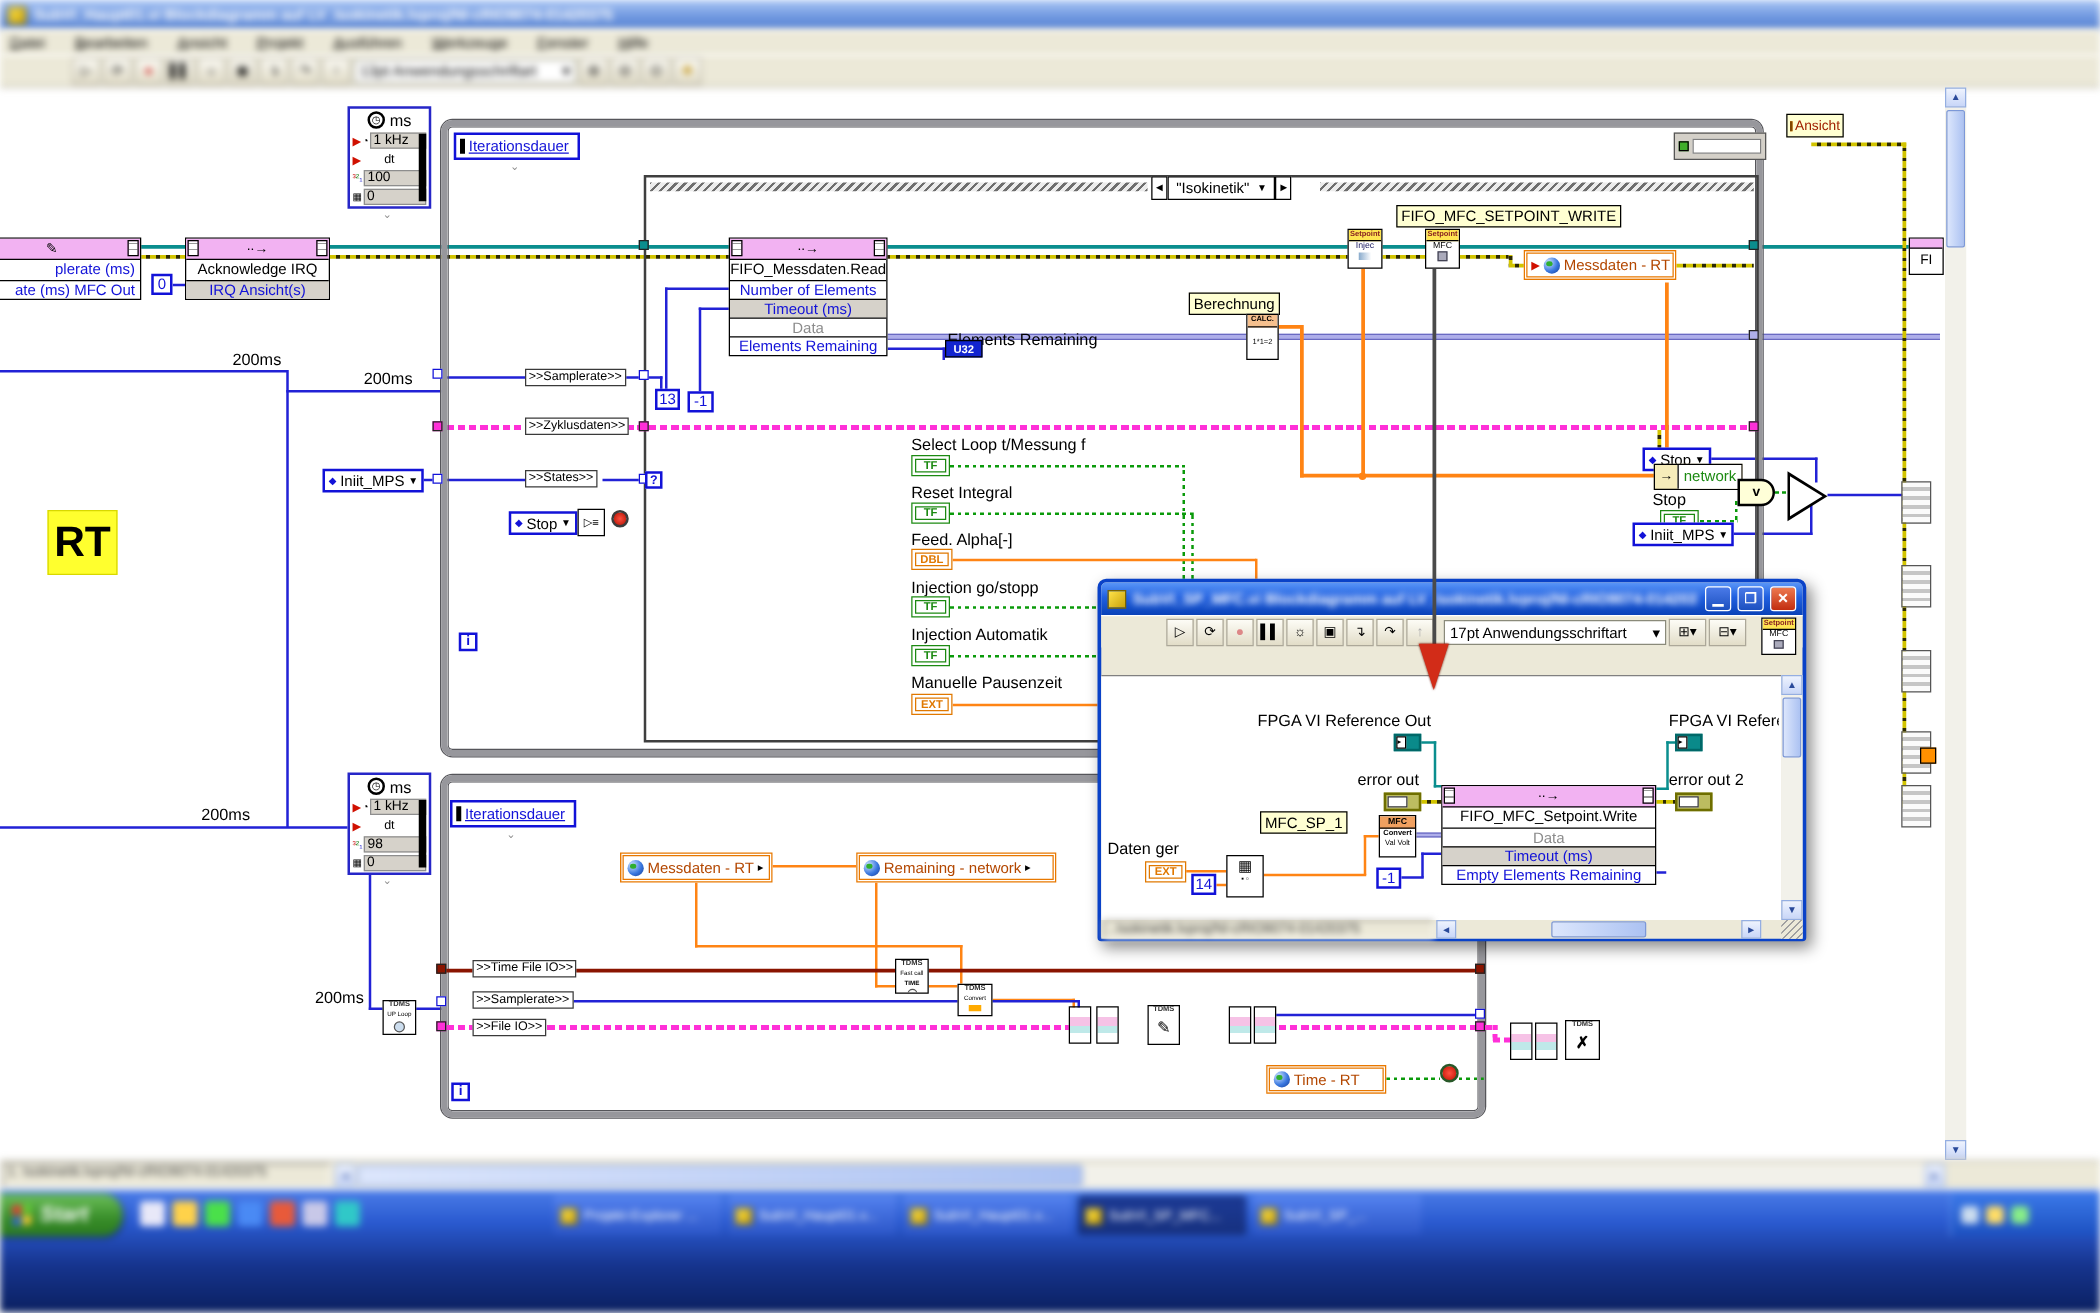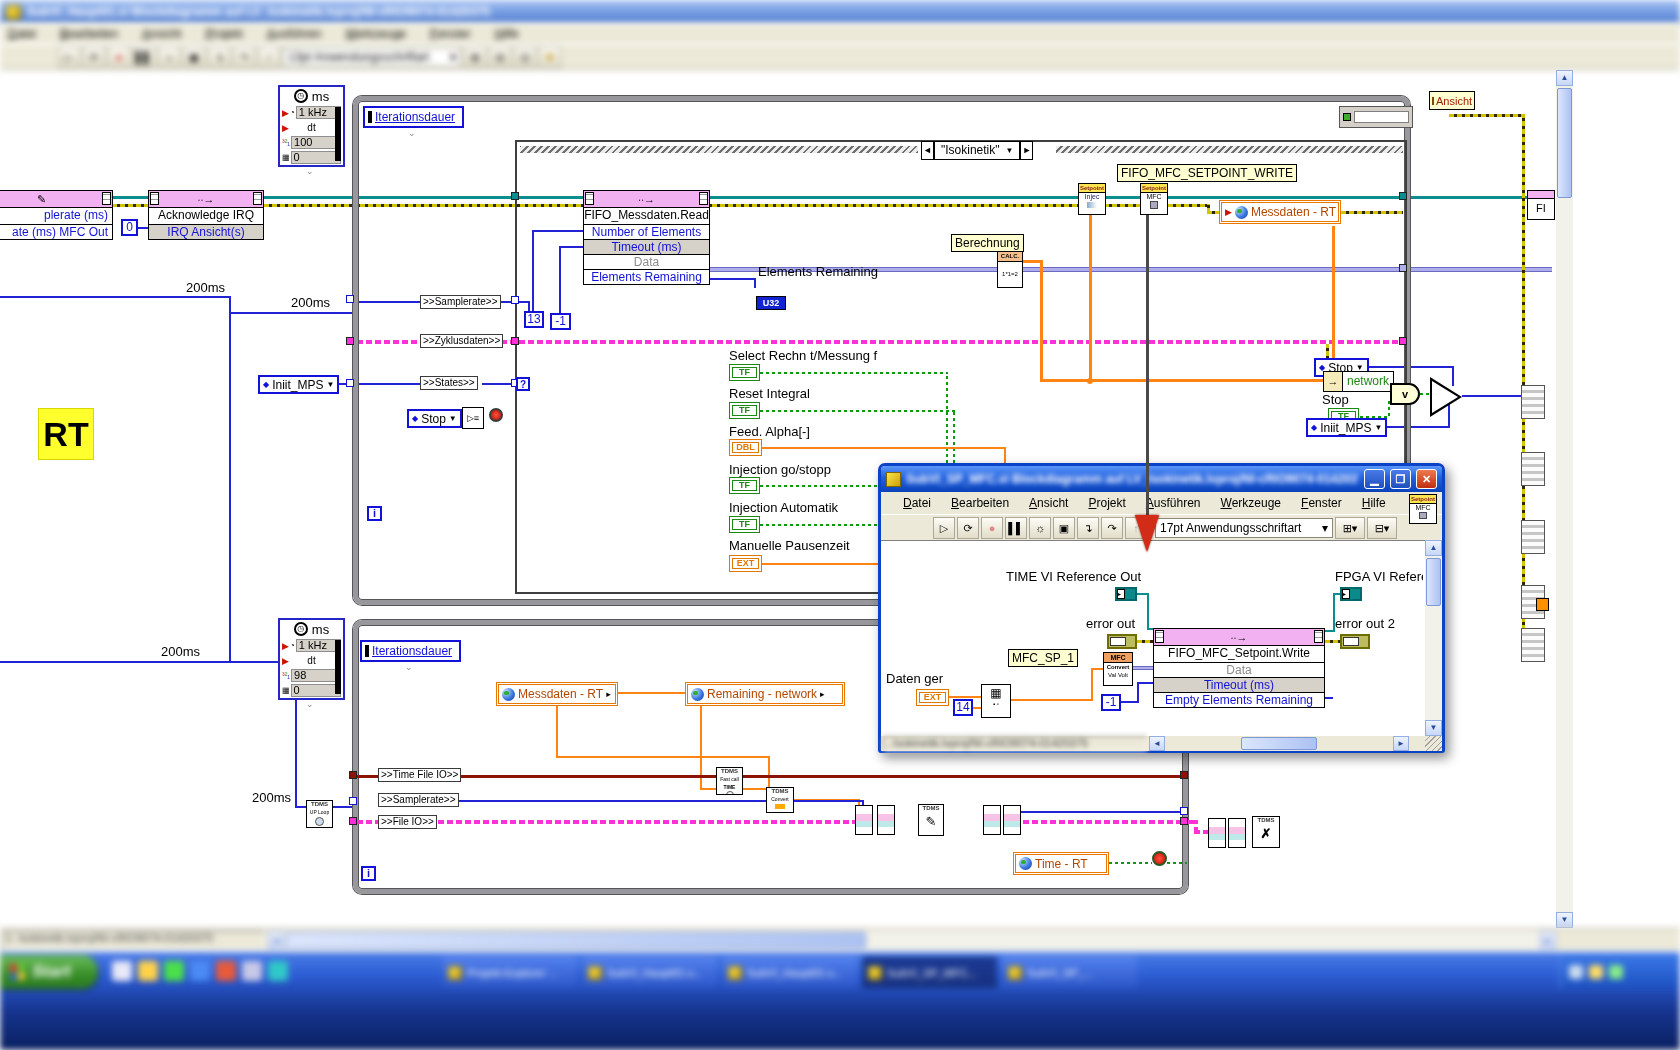--- a/index.html
+++ b/index.html
@@ -315,21 +315,21 @@
     <div class="nhdr"><i class="nub l"></i><span>∙∙→</span><i class="nub r"></i></div>
     <div class="nrow t">FIFO_Messdaten.Read</div>
     <div class="nrow bluet">Number of Elements</div>
     <div class="nrow bluet gbg">Timeout (ms)</div>
     <div class="nrow dimt">Data</div>
     <div class="nrow bluet">Elements Remaining</div>
   </div>
   <div class="bconst" style="left:524px;top:311px;width:20px;height:17px">13</div>
   <div class="bconst" style="left:550px;top:313px;width:21px;height:17px">-1</div>
   <div class="flabel" style="left:758px;top:264px">Elements Remaining</div>
-  <div class="u32" style="left:756px;top:296px">U32</div>
+  <div class="u32" style="left:756px;top:272px">U32</div>
   <div class="lbl" style="left:951px;top:234px">Berechnung</div>
   <div class="viicon calc" style="left:997px;top:251px;width:26px;height:37px">
     <div class="h2">CALC.</div>
     <div class="vib" style="font-size:6px;line-height:24px">1*1=2</div>
   </div>
   <div class="lbl" style="left:1117px;top:164px">FIFO_MFC_SETPOINT_WRITE</div>
   <div class="viicon" style="left:1078px;top:183px;width:28px;height:32px">
     <div class="yh">Setpoint</div>
     <div class="vib" style="color:#226">Injec</div>
     <div style="width:10px;height:6px;margin:1px auto;background:linear-gradient(90deg,#8ac,#fff)"></div>
@@ -355,21 +355,21 @@
     </div>
   <div class="a" style="left:516px;top:377px;width:14px;height:14px;border:2px solid #1212d8;color:#1212d8;font-weight:bold;font-size:10px;text-align:center;line-height:11px;background:#fff;z-index:4">?</div>
   <div class="lvar" style="left:407px;top:409px">
       <span class="sym">◆</span>
       <span>Stop</span>
       <span class="dd">▼</span>
     </div>
   <div class="a" style="left:462px;top:407px;width:22px;height:22px;border:1px solid #000;background:#fff;font-size:9px;line-height:20px;text-align:center;z-index:4">▷≡</div>
   <div class="led" style="left:489px;top:408px;width:14px;height:14px;background:radial-gradient(#ff5040,#b01000);border:2px solid #3c3c3c"></div>
 
-  <div class="flabel" style="left:729px;top:348px">Select Rechn t/Messung f</div>
+  <div class="flabel" style="left:729px;top:348px">Select Loop t/Messung f</div>
   <div class="tfb" style="left:729px;top:364px">TF</div>
   <div class="flabel" style="left:729px;top:386px">Reset Integral</div>
   <div class="tfb" style="left:729px;top:402px">TF</div>
   <div class="flabel" style="left:729px;top:424px">Feed. Alpha[-]</div>
   <div class="orb" style="left:729px;top:439px">DBL</div>
   <div class="flabel" style="left:729px;top:462px">Injection go/stopp</div>
   <div class="tfb" style="left:729px;top:477px">TF</div>
   <div class="flabel" style="left:729px;top:500px">Injection Automatik</div>
   <div class="tfb" style="left:729px;top:516px">TF</div>
   <div class="flabel" style="left:729px;top:538px">Manuelle Pausenzeit</div>
@@ -501,30 +501,20 @@
   </div>
 
   <div class="xpwin" style="left:878px;top:463px;width:567px;height:290px">
     <div class="xptitle">
       <span class="appicon"></span>
       <span class="blur2" style="flex:1;overflow:hidden;white-space:nowrap">SubVI_SP_MFC.vi Blockdiagramm auf LV_Isokinetik.lvproj/NI-cRIO9074-01420375</span>
       <span class="xpbtn">▁</span>
       <span class="xpbtn">❐</span>
       <span class="xpbtn close">✕</span>
     </div>
-    <div class="xpmenu">
-      <span class="mi">Datei</span>
-      <span class="mi">Bearbeiten</span>
-      <span class="mi">Ansicht</span>
-      <span class="mi">Projekt</span>
-      <span class="mi">Ausführen</span>
-      <span class="mi">Werkzeuge</span>
-      <span class="mi">Fenster</span>
-      <span class="mi">Hilfe</span>
-    </div>
     <div class="xptb">
       <span class="tbtn">▷</span>
       <span class="tbtn">⟳</span>
       <span class="tbtn" style="color:#d88">●</span>
       <span class="tbtn">▌▌</span>
       <span class="tbtn">☼</span>
       <span class="tbtn">▣</span>
       <span class="tbtn">↴</span>
       <span class="tbtn">↷</span>
       <span class="tbtn" style="color:#aaa">↑</span>
@@ -535,21 +525,21 @@
       <span class="tbtn" style="width:30px">⊞▾</span>
       <span class="tbtn" style="width:30px">⊟▾</span>
     </div>
     <div class="viicon" style="right:5px;top:28px;width:28px;height:30px;z-index:6">
       <div class="yh">Setpoint</div>
       <div class="vib">MFC</div>
       <div style="width:8px;height:7px;margin:0 auto;background:#aab;border:1px solid #445"></div>
     </div>
 
     <div class="a" style="left:0;top:74px;width:544px;height:196px;background:#fff;border-top:1px solid #808080;overflow:hidden">
-      <div class="flabel" style="left:125px;top:28px">TIME VI Reference Out</div>
+      <div class="flabel" style="left:125px;top:28px">FPGA VI Reference Out</div>
       <div class="a" style="left:234px;top:46px;width:22px;height:14px;border:2px solid #006868;background:#0a8a8a;z-index:4">
           <span style="display:block;width:8px;height:10px;background:#fff;border:1px solid #000;font-size:6px;line-height:9px">▸</span>
         </div>
       <div class="w teal" style="left:256px;top:52px;width:12px;height:2px"></div>
       <div class="w teal" style="left:266px;top:52px;width:2px;height:37px"></div>
       <div class="w teal" style="left:266px;top:87px;width:8px;height:2px"></div>
       <div class="flabel" style="left:205px;top:75px">error out</div>
       <div class="a" style="left:226px;top:93px;width:30px;height:15px;border:2px solid #6e6e00;background:#bcbc60;z-index:4">
           <span style="display:block;width:16px;height:9px;margin:1px;background:#fff;border:1px solid #333"></span>
         </div>

